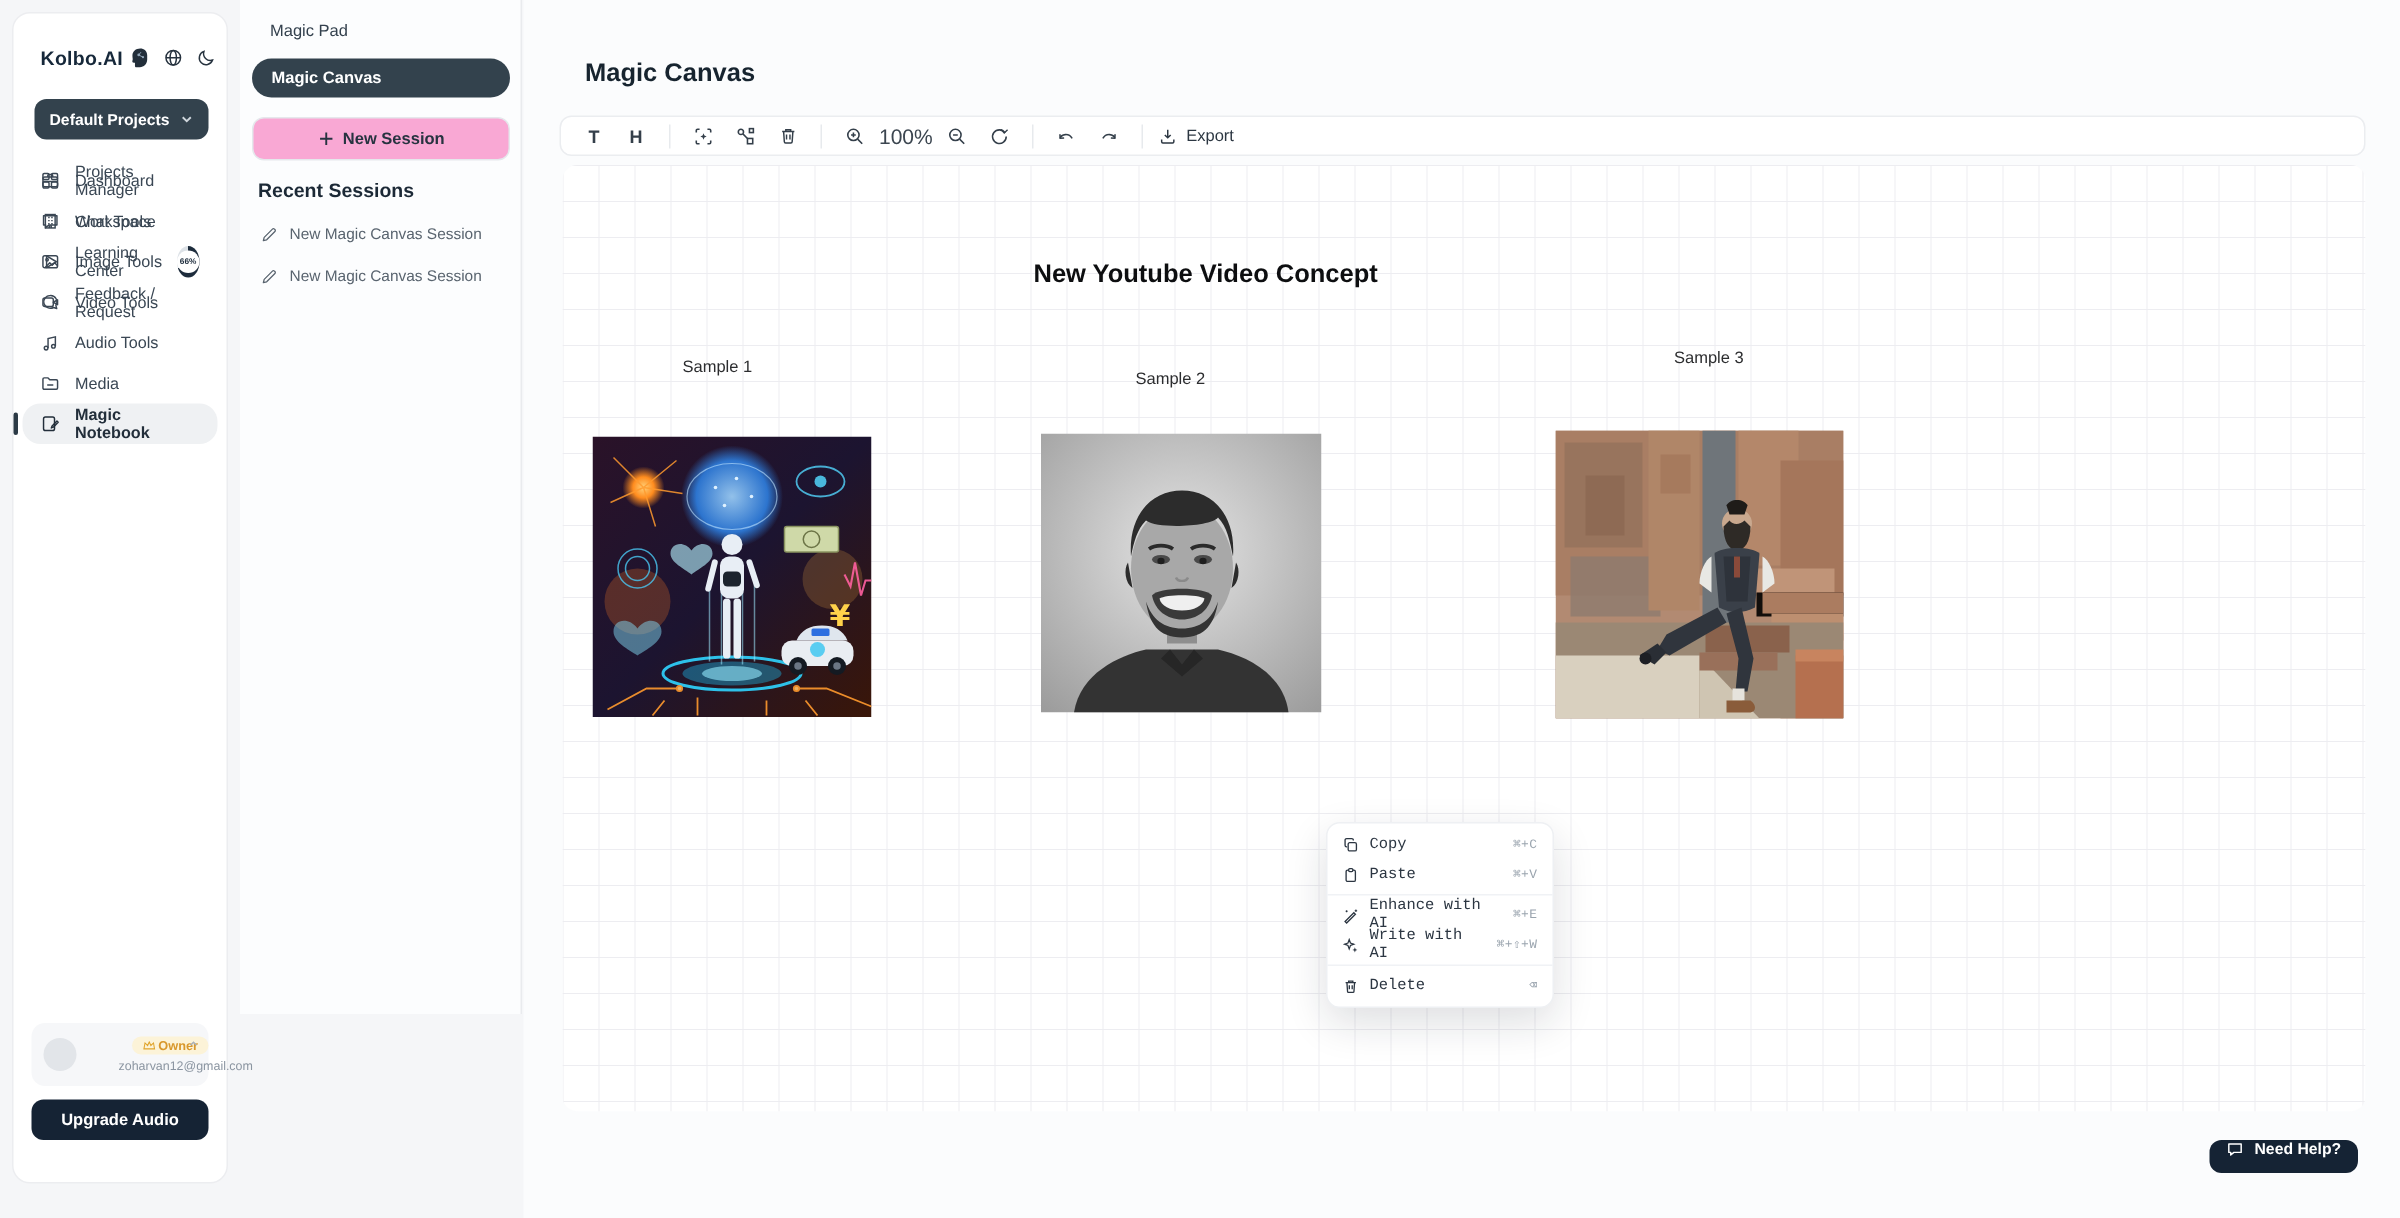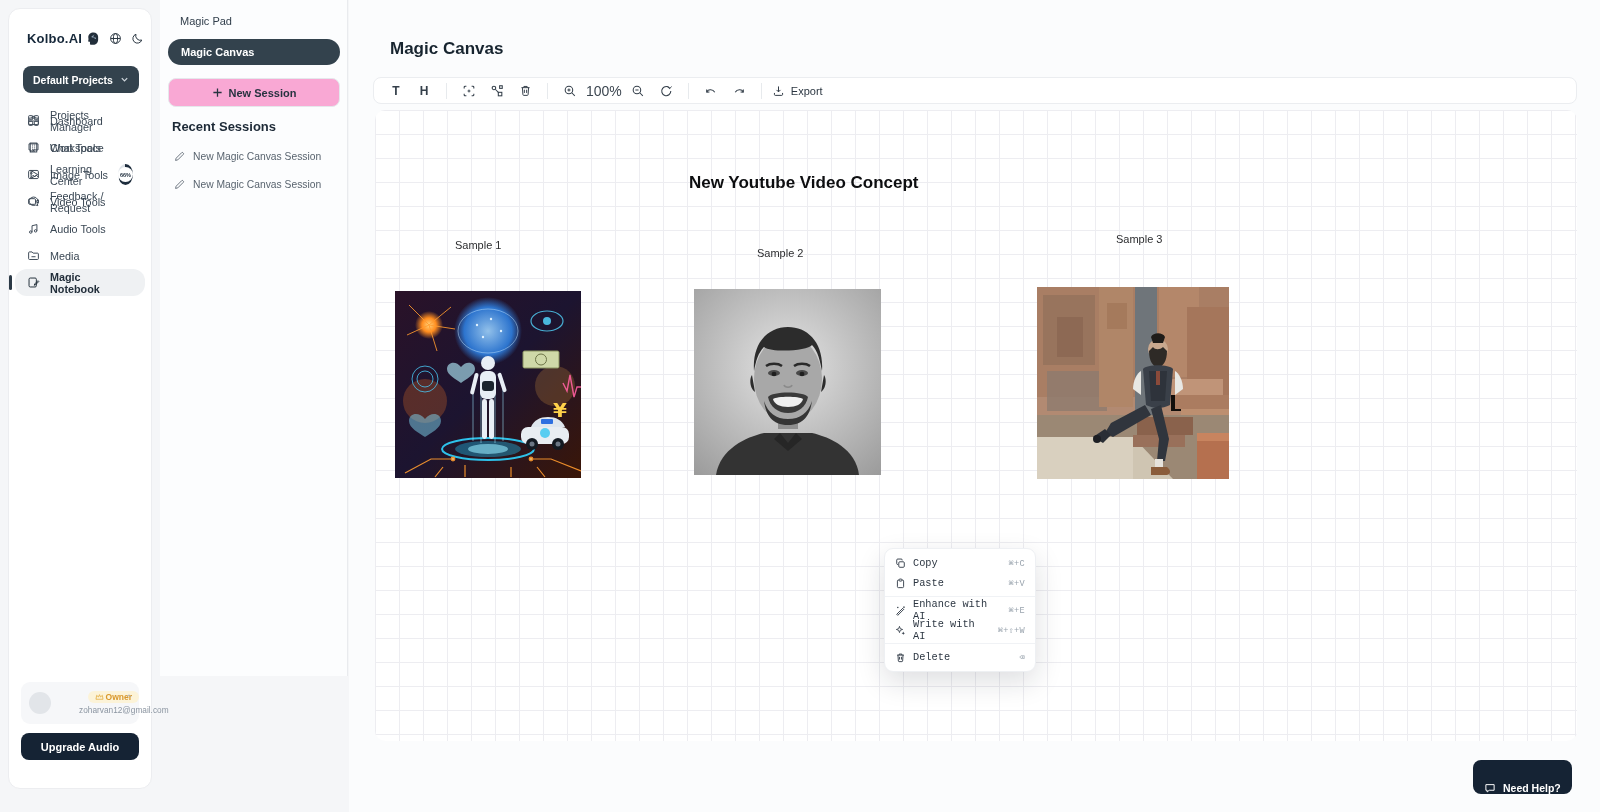--- a/index.html
+++ b/index.html
@@ -78,23 +78,23 @@
   .sample-img svg { display:block; }
 
   
   .ctx-menu { position:absolute; left:884px; top:548px; width:152px; background:#fff; border:1px solid #eef0f3;
     border-radius:9px; box-shadow:0 10px 28px rgba(20,30,45,.14); padding:4px 0;font-family:Liberation Mono, monospace; }
   .ctx-item { height:20px; display:flex; align-items:center; gap:7px; padding:0 10px; cursor:pointer;
     font-size:10.3px; color:#2c3642; }
   .ctx-item .sc { margin-left:auto; font-size:8.6px; color:#9aa4ae; letter-spacing:.3px; }
   .ctx-div { height:1px; background:#f0f2f5; margin:3px 0; }
 
-  .help-btn { position:absolute; left:1473px; top:760px; height:34px; padding:0 11px; background:#152334;
+  .help-btn { position:absolute; left:1473px; top:760px; height:22px; padding:0 11px; background:#152334;
     border:none; border-radius:8px; color:#fff; font-size:10.5px; font-weight:700; display:flex;
-    align-items:flex-end; gap:7px; cursor:pointer; font-family:"Liberation Sans", sans-serif; }
+    align-items:flex-start; gap:7px; cursor:pointer; font-family:"Liberation Sans", sans-serif; }
 
   svg.ic { flex:none; }
 </style>
 </head>
 <body>
 
 <div class="sidebar">
   <div class="logo-row">
     <div class="brand">
       <span>Kolbo.AI</span>

